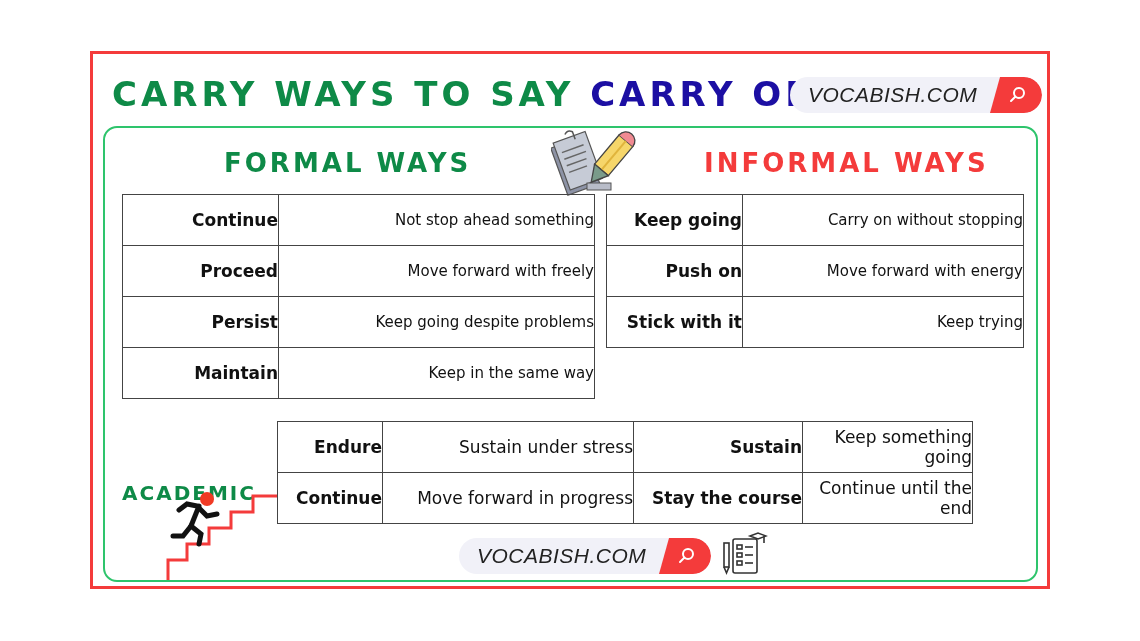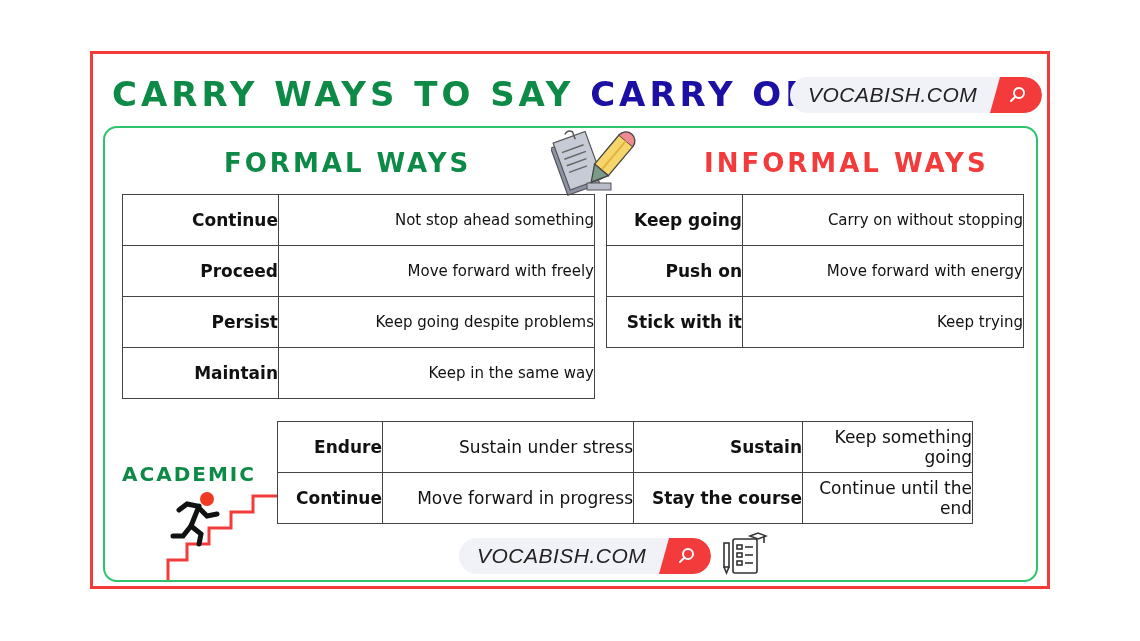--- a/index.html
+++ b/index.html
@@ -9,21 +9,21 @@
   .title .g{color:#0e8a47;}
   .title .b{color:#1c0fa3;}
   .pill{position:absolute;height:36px;border-radius:18px;background:#f1f1f8;overflow:hidden;font-style:italic;}
   .pill .txt{position:absolute;left:18px;top:0;line-height:36px;font-family:"Liberation Sans",sans-serif;font-size:21px;color:#222;letter-spacing:0.5px;}
   .pill .btn{position:absolute;right:0;top:0;width:52px;height:36px;background:#f43b3b;border-radius:0 18px 18px 0;clip-path:polygon(10px 0,100% 0,100% 100%,0 100%);}
   .pill .btn svg{position:absolute;left:18px;top:9px;}
   .inner{position:absolute;left:103px;top:126px;width:931px;height:452px;border:2px solid #2ec46c;border-radius:14px;}
   .sec{position:absolute;font-weight:bold;font-size:26px;letter-spacing:3px;line-height:34px;white-space:nowrap;text-align:center;}
   .sec.formal{left:224px;top:146px;color:#0e8a47;}
   .sec.informal{left:704px;top:146px;color:#f43b3b;}
-  .sec.acad{left:122px;top:461px;font-size:20px;color:#0e8a47;letter-spacing:2px;line-height:26px;}
+  .sec.acad{left:122px;top:480px;font-size:20px;color:#0e8a47;letter-spacing:2px;line-height:26px;}
   table.t{position:absolute;border-collapse:collapse;font-family:"DejaVu Sans",sans-serif;}
   table.t td{border:1.5px solid #444;text-align:right;color:#111;padding:0;}
   table.t td.w{font-weight:bold;}
   table.formal{left:122px;top:194px;width:473px;}
   table.formal td{height:50px;font-size:15px;}
   table.formal td.w{width:155px;font-size:17px;}
   table.informal{left:606px;top:194px;width:418px;}
   table.informal td{height:50px;font-size:15px;}
   table.informal td.w{width:135px;font-size:17px;margin-left:32px;}
   table.acad{left:277px;top:421px;width:696px;}

